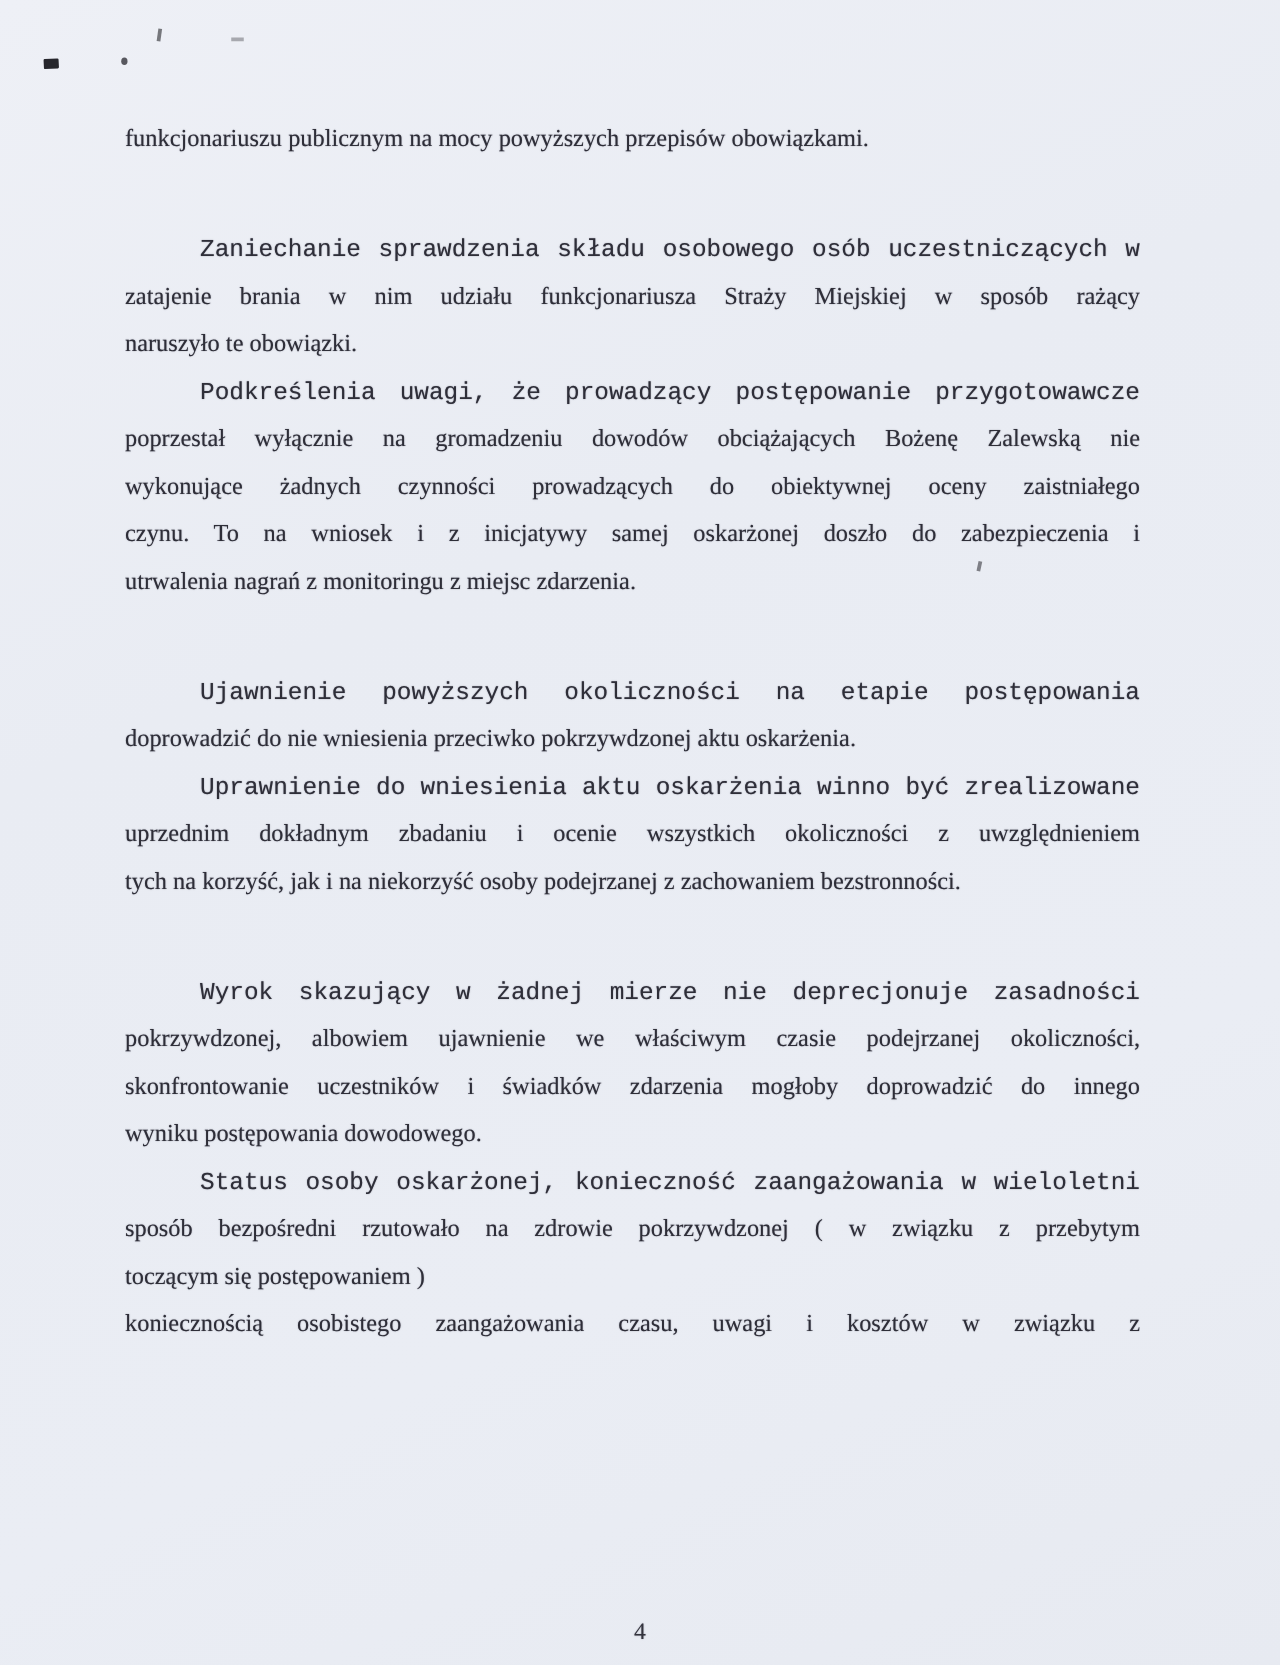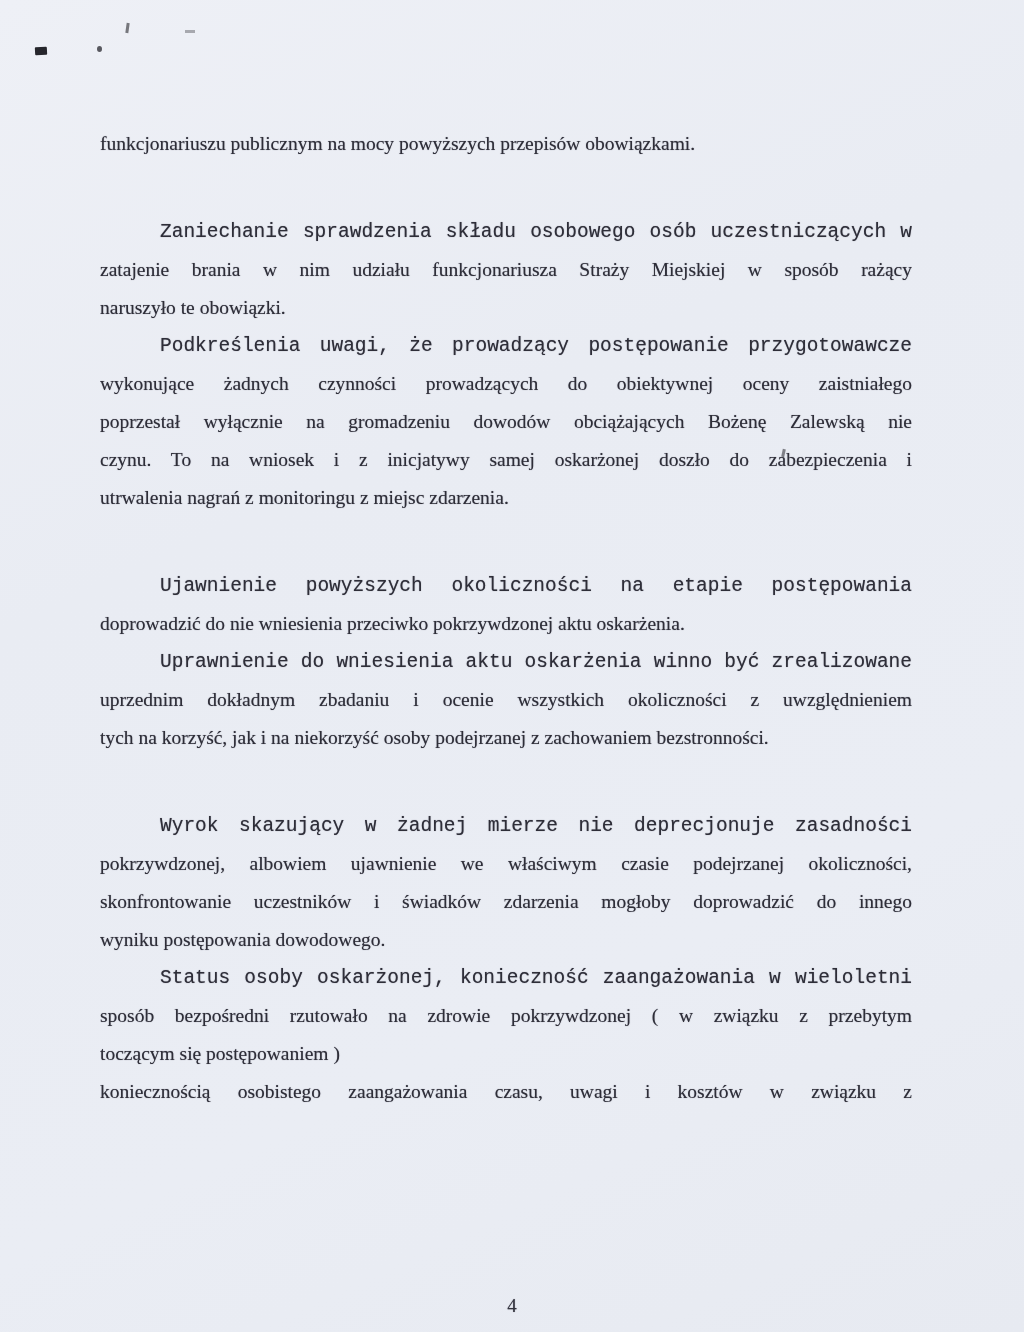--- a/index.html
+++ b/index.html
@@ -12,21 +12,20 @@
   }
   .content {
     position: absolute;
     left: 100px;
     top: 93px;
     width: 812px;
     font-family: "Liberation Serif", "DejaVu Serif", serif;
     font-size: 19.5px;
     color: #2e2e38;
     text-shadow: 0 0 1px rgba(46,46,66,0.55);
-    margin-top: 32px;
   }
   .para { margin: 0; }
   .para.gap { margin-top: 50px; }
   .para.indent .t-line:first-child { text-indent: 60px; font-family: Liberation Mono, monospace; }
   .t-line {
     height: 38px;
     line-height: 38px;
     text-align: justify;
     overflow: hidden;
   }
@@ -68,22 +67,22 @@
       <div class="para">
         <div class="t-line last">funkcjonariuszu publicznym na mocy powyższych przepisów obowiązkami.</div>
       </div>
       <div class="para gap indent">
         <div class="t-line just">Zaniechanie sprawdzenia  składu osobowego osób uczestniczących w patrolu,</div>
         <div class="t-line just">zatajenie brania w nim udziału funkcjonariusza Straży Miejskiej   w sposób rażący</div>
         <div class="t-line last">naruszyło  te obowiązki.</div>
       </div>
       <div class="para indent">
         <div class="t-line just">Podkreślenia  uwagi,  że   prowadzący  postępowanie  przygotowawcze</div>
+        <div class="t-line just">poprzestał wyłącznie na gromadzeniu dowodów obciążających Bożenę Zalewską nie</div>
         <div class="t-line just">wykonujące żadnych czynności  prowadzących do obiektywnej  oceny zaistniałego</div>
-        <div class="t-line just">poprzestał wyłącznie na gromadzeniu dowodów obciążających Bożenę Zalewską nie</div>
         <div class="t-line just">czynu. To na wniosek i z inicjatywy  samej oskarżonej doszło  do zabezpieczenia i</div>
         <div class="t-line last">utrwalenia nagrań z monitoringu z miejsc zdarzenia.</div>
       </div>
       <div class="para gap indent">
         <div class="t-line just">Ujawnienie   powyższych   okoliczności   na   etapie   postępowania</div>
         <div class="t-line last">doprowadzić do nie wniesienia przeciwko pokrzywdzonej aktu oskarżenia.</div>
       </div>
       <div class="para indent">
         <div class="t-line just">Uprawnienie do wniesienia aktu oskarżenia  winno być zrealizowane po</div>
         <div class="t-line just">uprzednim dokładnym zbadaniu i ocenie  wszystkich okoliczności z uwzględnieniem</div>

